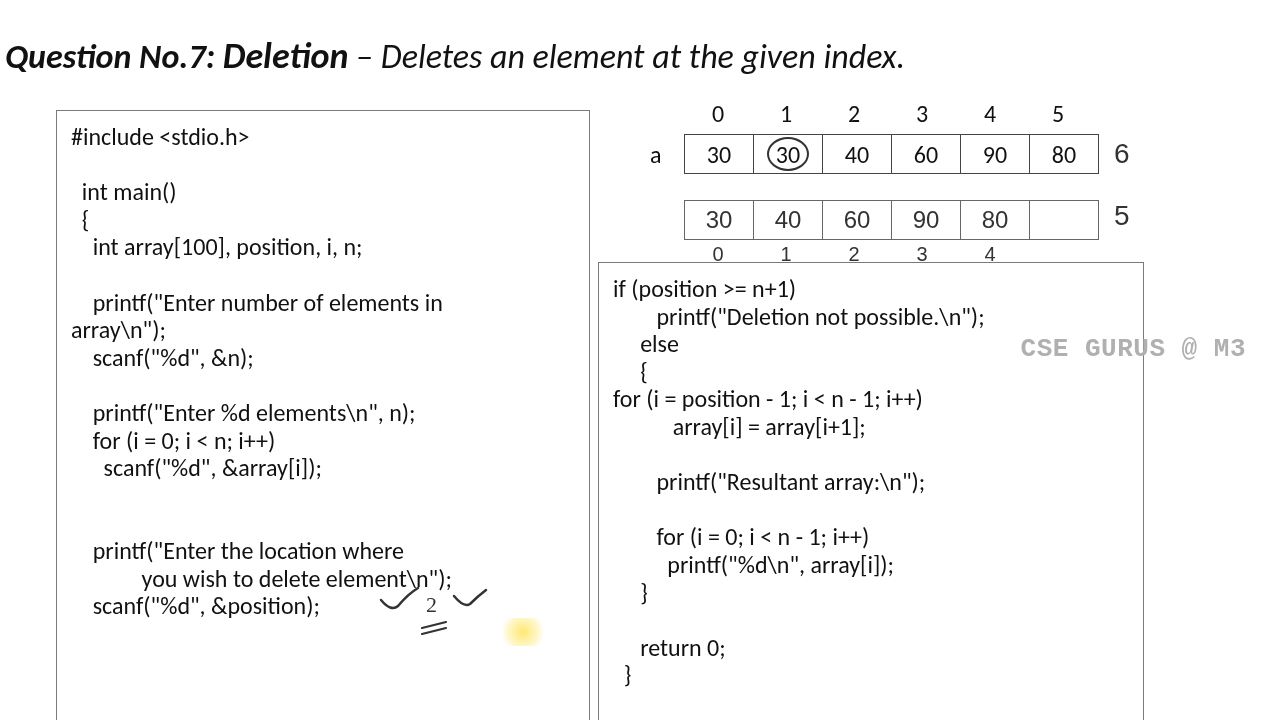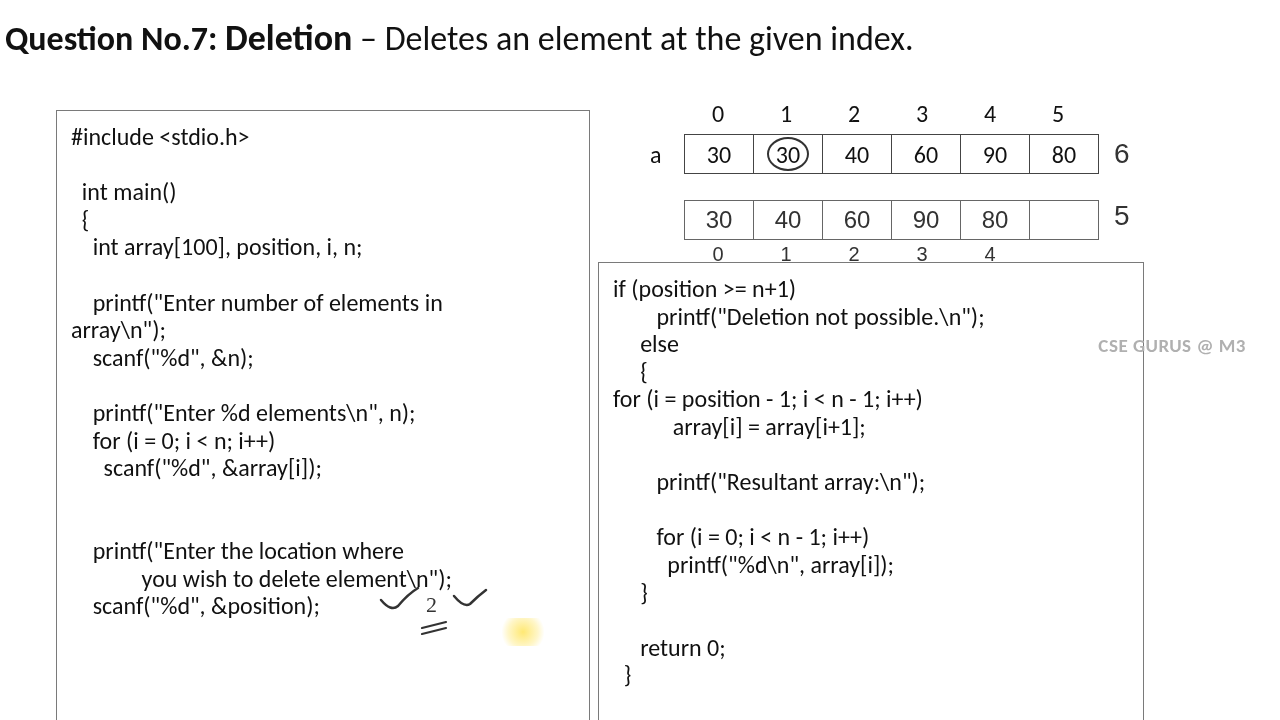--- a/index.html
+++ b/index.html
@@ -8,24 +8,25 @@
     width: 1280px;
     height: 720px;
     font-family: Calibri, Arial, sans-serif;
     background: #fff;
     color: #111;
     position: relative;
     overflow: hidden;
   }
   .title {
     position: absolute;
-    top: 16px;
+    top: 34px;
     left: 5px;
     font-size: 34px;
     font-weight: 400;
+    font-style: italic;
   }
   .title .bold { font-weight: 700; }
   .title .del { font-weight: 700; font-size: 36px; }
 
   .codebox {
     position: absolute;
     border: 1.5px solid #7a7a7a;
     background: #fff;
     padding: 12px 8px 8px 14px;
     font-size: 24px;
@@ -80,24 +81,25 @@
     width: 38px; height: 30px;
     border: 2px solid #333;
     border-radius: 50%;
     transform: translate(-50%, -50%);
   }
 
   .watermark {
     position: absolute;
     top: 334px;
     right: 34px;
-    font-size: 19px;
+    font-size: 26px;
     color: #b0b0b0;
     font-weight: 700;
     letter-spacing: 0.5px;
+    font-family: Liberation Mono, monospace;
   }
 
   .hand {
     font-family: 'Comic Sans MS', cursive, sans-serif;
     position: absolute;
     color: #333;
   }
   .hand.six { top: 138px; left: 1114px; font-size: 28px; }
   .hand.five { top: 200px; left: 1114px; font-size: 28px; }
   .hand.n6 { top: 334px; left: 302px; font-size: 24px; }

